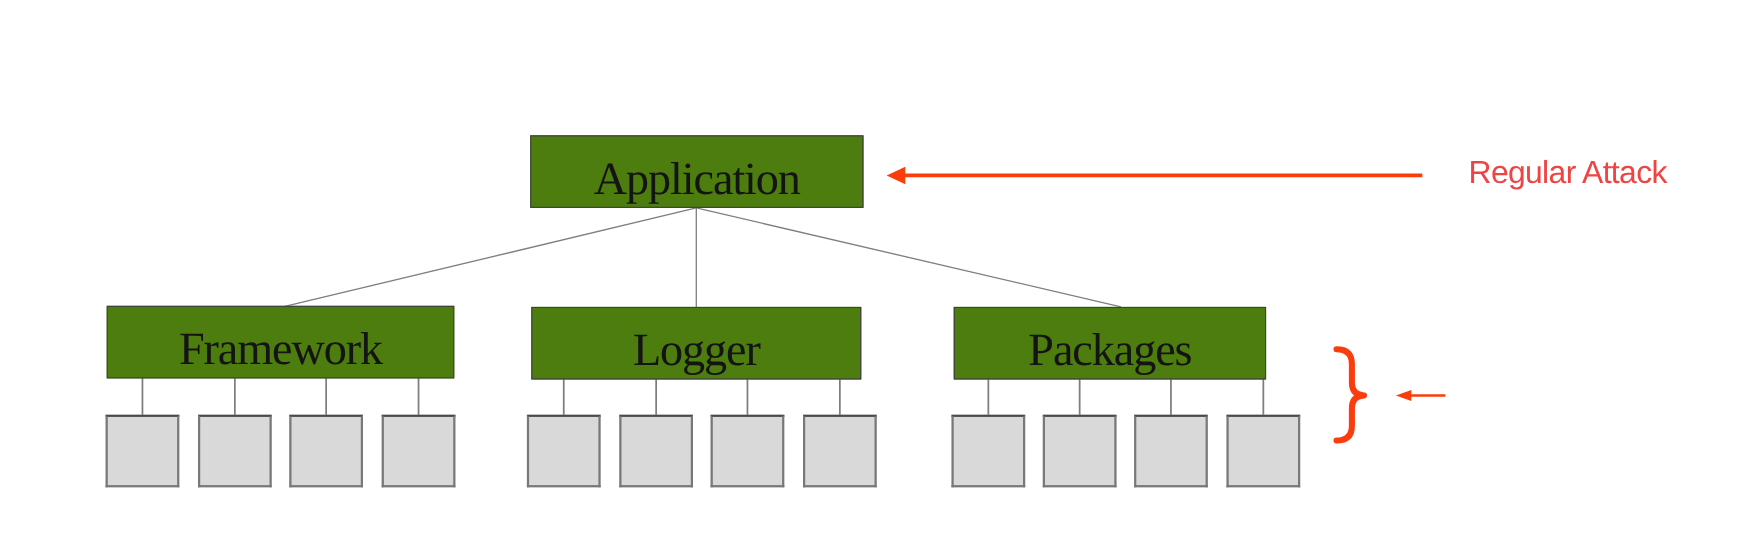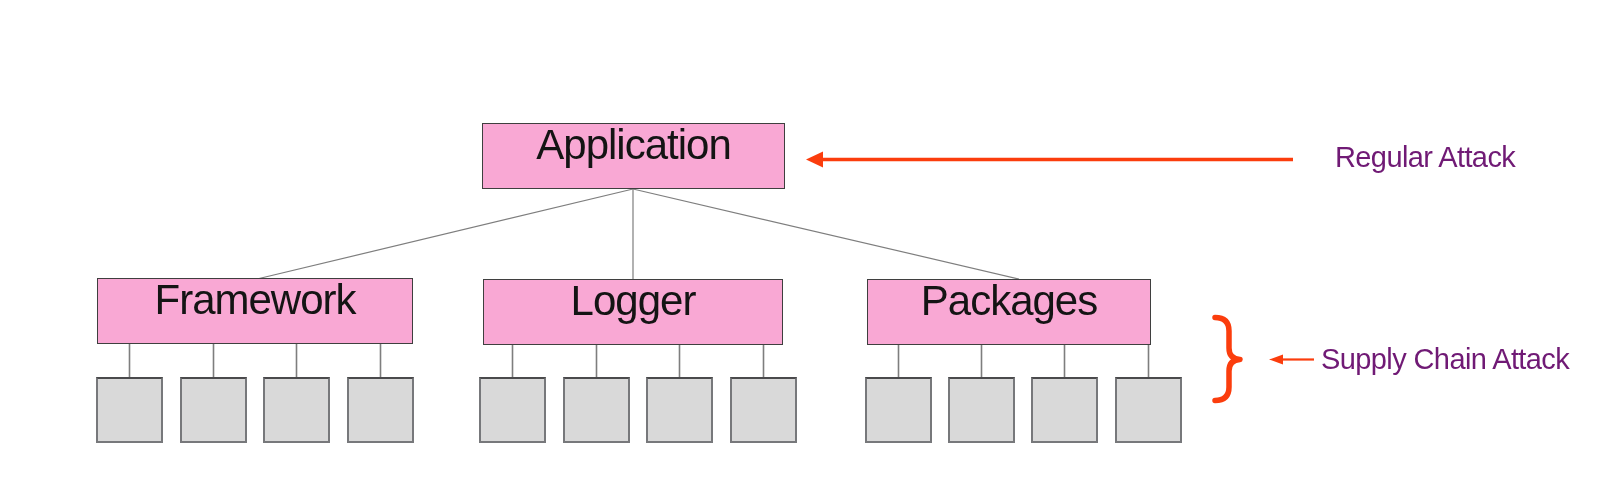--- a/index.html
+++ b/index.html
@@ -17,26 +17,27 @@
   }
   #wires {
     position: absolute;
     left: 0; top: 0;
     width: 1600px;
     height: 498px;
   }
   .node {
     position: absolute;
     box-sizing: border-box;
-    background: #f9a8d4;
+    background: #4d7c0f;
     border: 1.5px solid #3f3f3f;
     display: flex;
-    align-items: flex-start;
+    align-items: flex-end;
     justify-content: center;
     z-index: 2;
+    font-family: Liberation Serif, serif;
   }
   .node span {
     font-size: 42px;
     letter-spacing: -1px;
     color: #141414;
     white-space: nowrap;
     line-height: 1;
     padding-bottom: 4px;
   }
   .dep {
@@ -47,21 +48,21 @@
     top: 377px;
     background: #d9d9d9;
     border: 2px solid #77787b;
     border-top-color: #4a4a4c;
     z-index: 2;
   }
   .annot {
     position: absolute;
     font-size: 29px;
     letter-spacing: -0.6px;
-    color: #701a75;
+    color: #ef4444;
     white-space: nowrap;
     line-height: 1;
     z-index: 2;
   }
 </style>
 </head>
 <body>
 
 <div id="canvas">
 
@@ -124,15 +125,14 @@
   <div class="dep" style="left:646px"></div>
   <div class="dep" style="left:730px"></div>
 
   <div class="dep" style="left:865px"></div>
   <div class="dep" style="left:948px"></div>
   <div class="dep" style="left:1031px"></div>
   <div class="dep" style="left:1115px"></div>
 
   <div class="annot" style="left:1335px; top:143px">Regular Attack</div>
 
-  <div class="annot" style="left:1321px; top:345px">Supply Chain Attack</div>
 
 </div>
 
 </body></html>

